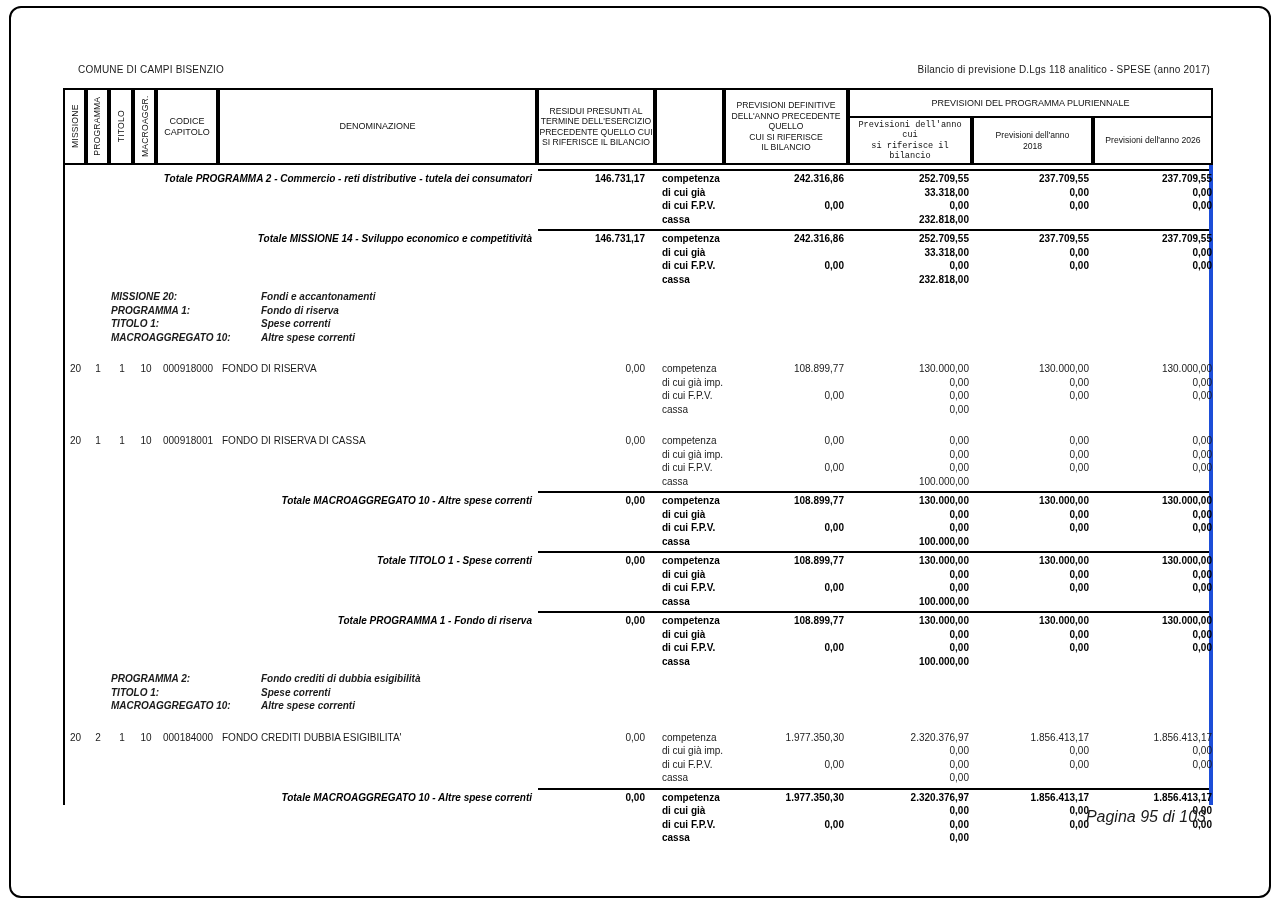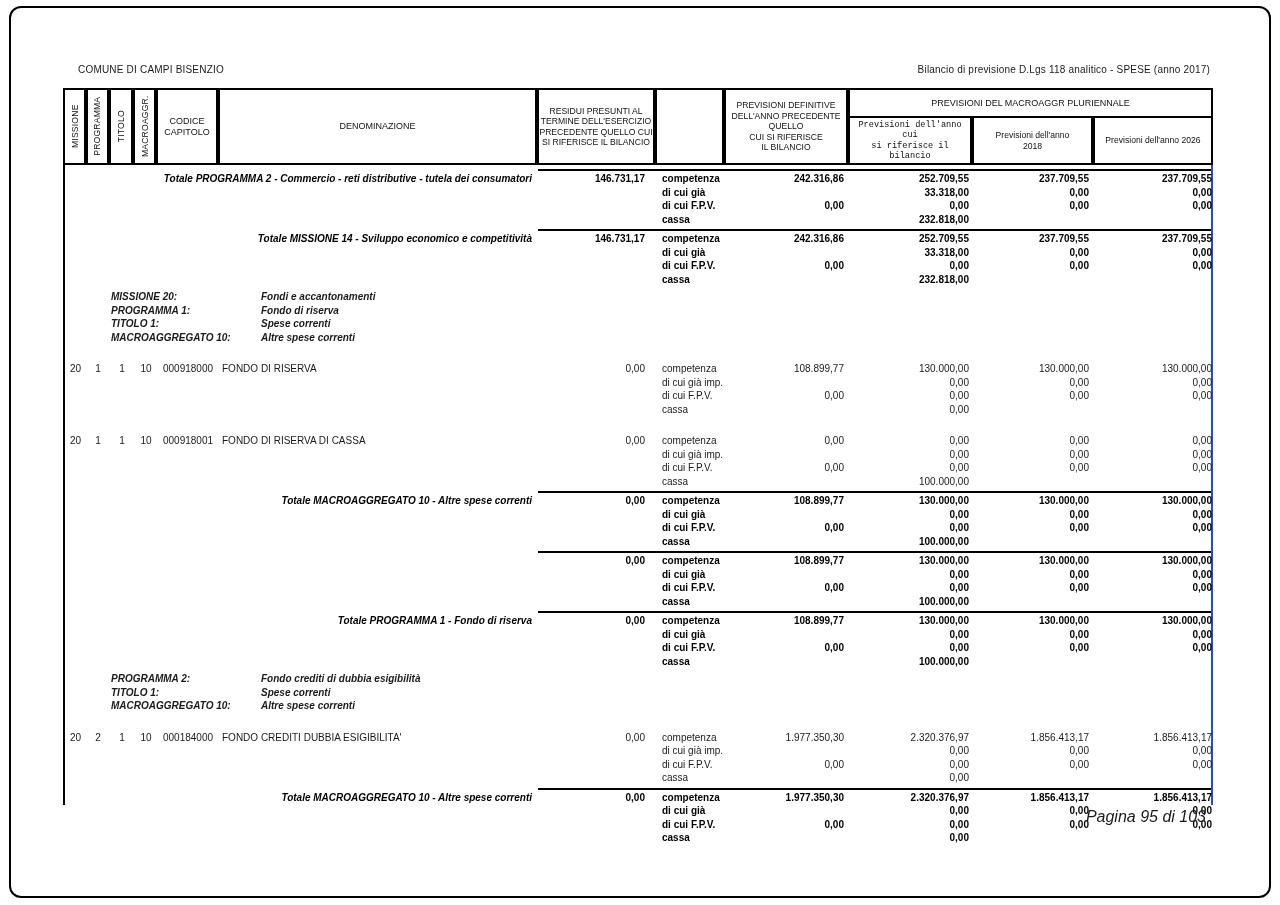--- a/index.html
+++ b/index.html
@@ -40,21 +40,21 @@
   .h-plur      { left: 848px; top: 88px; width: 365px; height: 30px; font-size: 9px; }
   .h-plur1     { left: 848px; top: 116px; width: 124px; height: 49px; font-family: Liberation Mono, monospace; }
   .h-plur2     { left: 972px; top: 116px; width: 121px; height: 49px; }
   .h-plur3     { left: 1093px; top: 116px; width: 120px; height: 49px; }
   .vtext { transform: rotate(-90deg); white-space: nowrap; font-size: 8.6px; letter-spacing: .2px; }
 
   
   .tbody {
     position: absolute; left: 63px; top: 165px; width: 1150px; height: 640px;
     box-sizing: border-box;
-    border-left: 2px solid #000; border-right: 2px solid #1d4ed8;
+    border-left: 2px solid #000; border-right: 4px solid #1d4ed8;
     font-size: 10px;
   }
   .entry { position: relative; }
   .entry.section  { margin-top: 4px; padding-left: 39px; }
   .entry.capitolo { margin-top: 18px; }
   .entry.total    { margin-top: 6px; }
   .tbody > .entry:first-child { margin-top: 7px; }
   .line { position: relative; height: 13.5px; line-height: 13.5px; }
   .cell { position: absolute; top: 0; white-space: nowrap; }
   .num  { text-align: right; }
@@ -104,21 +104,21 @@
     <div class="hcell h-residui">RESIDUI PRESUNTI AL
 TERMINE DELL'ESERCIZIO
 PRECEDENTE QUELLO CUI
 SI RIFERISCE IL BILANCIO</div>
     <div class="hcell h-empty"></div>
     <div class="hcell h-prevdef">PREVISIONI DEFINITIVE
 DELL'ANNO PRECEDENTE
 QUELLO
 CUI SI RIFERISCE
 IL BILANCIO</div>
-    <div class="hcell h-plur">PREVISIONI DEL MACROAGGR PLURIENNALE</div>
+    <div class="hcell h-plur">PREVISIONI DEL PROGRAMMA PLURIENNALE</div>
     <div class="hcell h-plur1">Previsioni dell'anno cui
 si riferisce il bilancio</div>
     <div class="hcell h-plur2">Previsioni dell'anno
 2018</div>
     <div class="hcell h-plur3">Previsioni dell'anno 2026</div>
   </div>
 
   <div class="tbody" id="tbody">
       <div class="entry total">
         <div class="line">
@@ -287,20 +287,21 @@
           <span class="cell num p3">0,00</span>
         </div>
         <div class="line">
           <span class="cell sub">cassa</span>
           <span class="cell num p1">100.000,00</span>
         </div>
       </div>
       <div class="entry total">
         <div class="line">
           <div class="rule"></div>
+          <span class="cell tlabel">Totale TITOLO 1 - Spese correnti</span>
           <span class="cell num res">0,00</span>
           <span class="cell sub">competenza</span>
           <span class="cell num pdef">108.899,77</span>
           <span class="cell num p1">130.000,00</span>
           <span class="cell num p2">130.000,00</span>
           <span class="cell num p3">130.000,00</span>
         </div>
         <div class="line">
           <span class="cell sub">di cui già</span>
           <span class="cell num p1">0,00</span>

